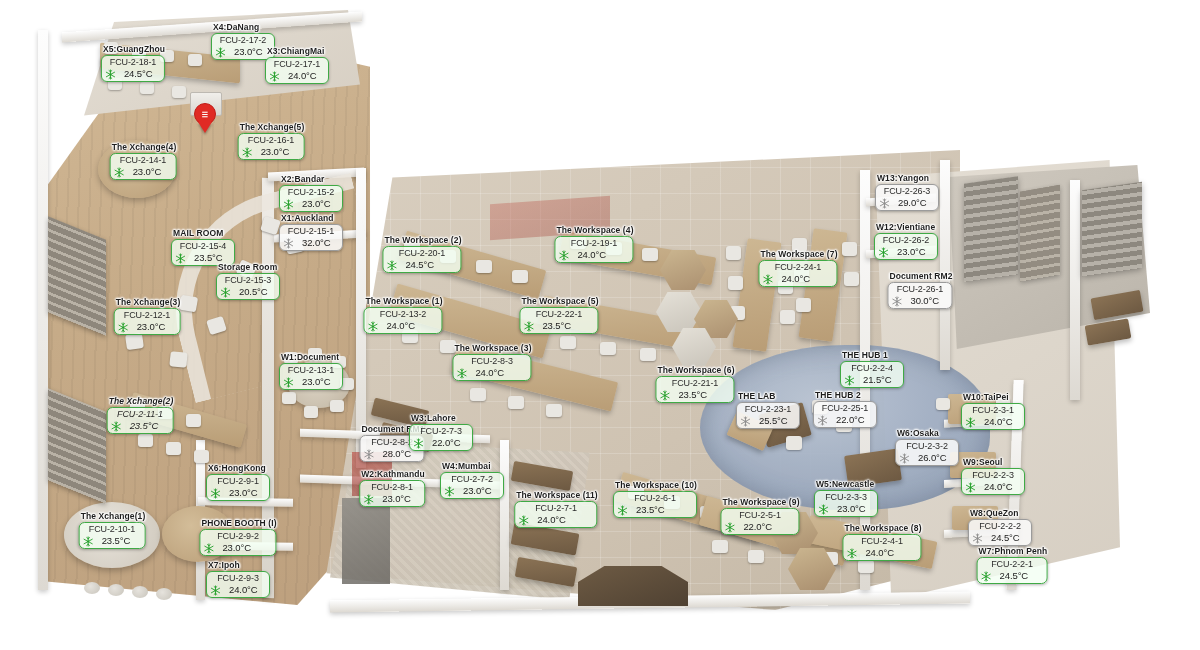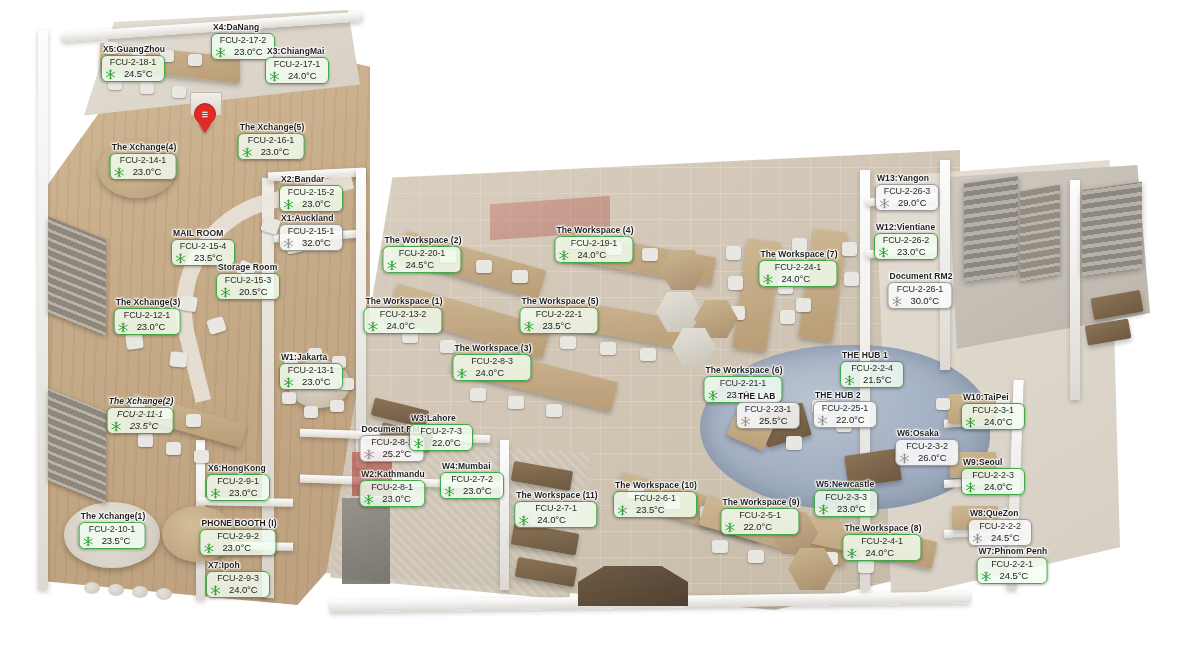--- a/index.html
+++ b/index.html
@@ -772,21 +772,21 @@
               <line x1="12" y1="18" x2="15" y2="20.5"></line>
             </g>
           </svg>
         </span>
         <span class="b-temp">24.0°C</span>
       </div>
     </div>
   </div>
 
   <div class="node on" style="left: 311px; top: 352px;">
-    <div class="node-label">W1:Jakarta</div>
+    <div class="node-label">W1:Document</div>
     <div class="badge">
       <div class="b-id">FCU-2-13-1</div>
       <div class="b-val">
         <span class="snow">
           <svg viewBox="0 0 24 24">
             <g stroke-width="2" stroke-linecap="round">
               <line x1="12" y1="2" x2="12" y2="22"></line>
               <line x1="3" y1="7" x2="21" y2="17"></line>
               <line x1="3" y1="17" x2="21" y2="7"></line>
               <circle cx="12" cy="12" r="2.4" stroke="none"></circle>
@@ -814,21 +814,21 @@
               <line x1="3" y1="7" x2="21" y2="17"></line>
               <line x1="3" y1="17" x2="21" y2="7"></line>
               <circle cx="12" cy="12" r="2.4" stroke="none"></circle>
               <line x1="12" y1="6" x2="9" y2="3.5"></line>
               <line x1="12" y1="6" x2="15" y2="3.5"></line>
               <line x1="12" y1="18" x2="9" y2="20.5"></line>
               <line x1="12" y1="18" x2="15" y2="20.5"></line>
             </g>
           </svg>
         </span>
-        <span class="b-temp">25.2°C</span>
+        <span class="b-temp">28.0°C</span>
       </div>
     </div>
   </div>
 
   <div class="node on" style="left: 392px; top: 469px;">
     <div class="node-label">W2:Kathmandu</div>
     <div class="badge">
       <div class="b-id">FCU-2-8-1</div>
       <div class="b-val">
         <span class="snow">
@@ -1011,21 +1011,21 @@
               <line x1="12" y1="18" x2="9" y2="20.5"></line>
               <line x1="12" y1="18" x2="15" y2="20.5"></line>
             </g>
           </svg>
         </span>
         <span class="b-temp">23.5°C</span>
       </div>
     </div>
   </div>
 
-  <div class="node on" style="left: 695px; top: 365px; margin-left: 48px;">
+  <div class="node on" style="left: 695px; top: 365px;">
     <div class="node-label">The Workspace (6)</div>
     <div class="badge">
       <div class="b-id">FCU-2-21-1</div>
       <div class="b-val">
         <span class="snow">
           <svg viewBox="0 0 24 24">
             <g stroke-width="2" stroke-linecap="round">
               <line x1="12" y1="2" x2="12" y2="22"></line>
               <line x1="3" y1="7" x2="21" y2="17"></line>
               <line x1="3" y1="17" x2="21" y2="7"></line>

